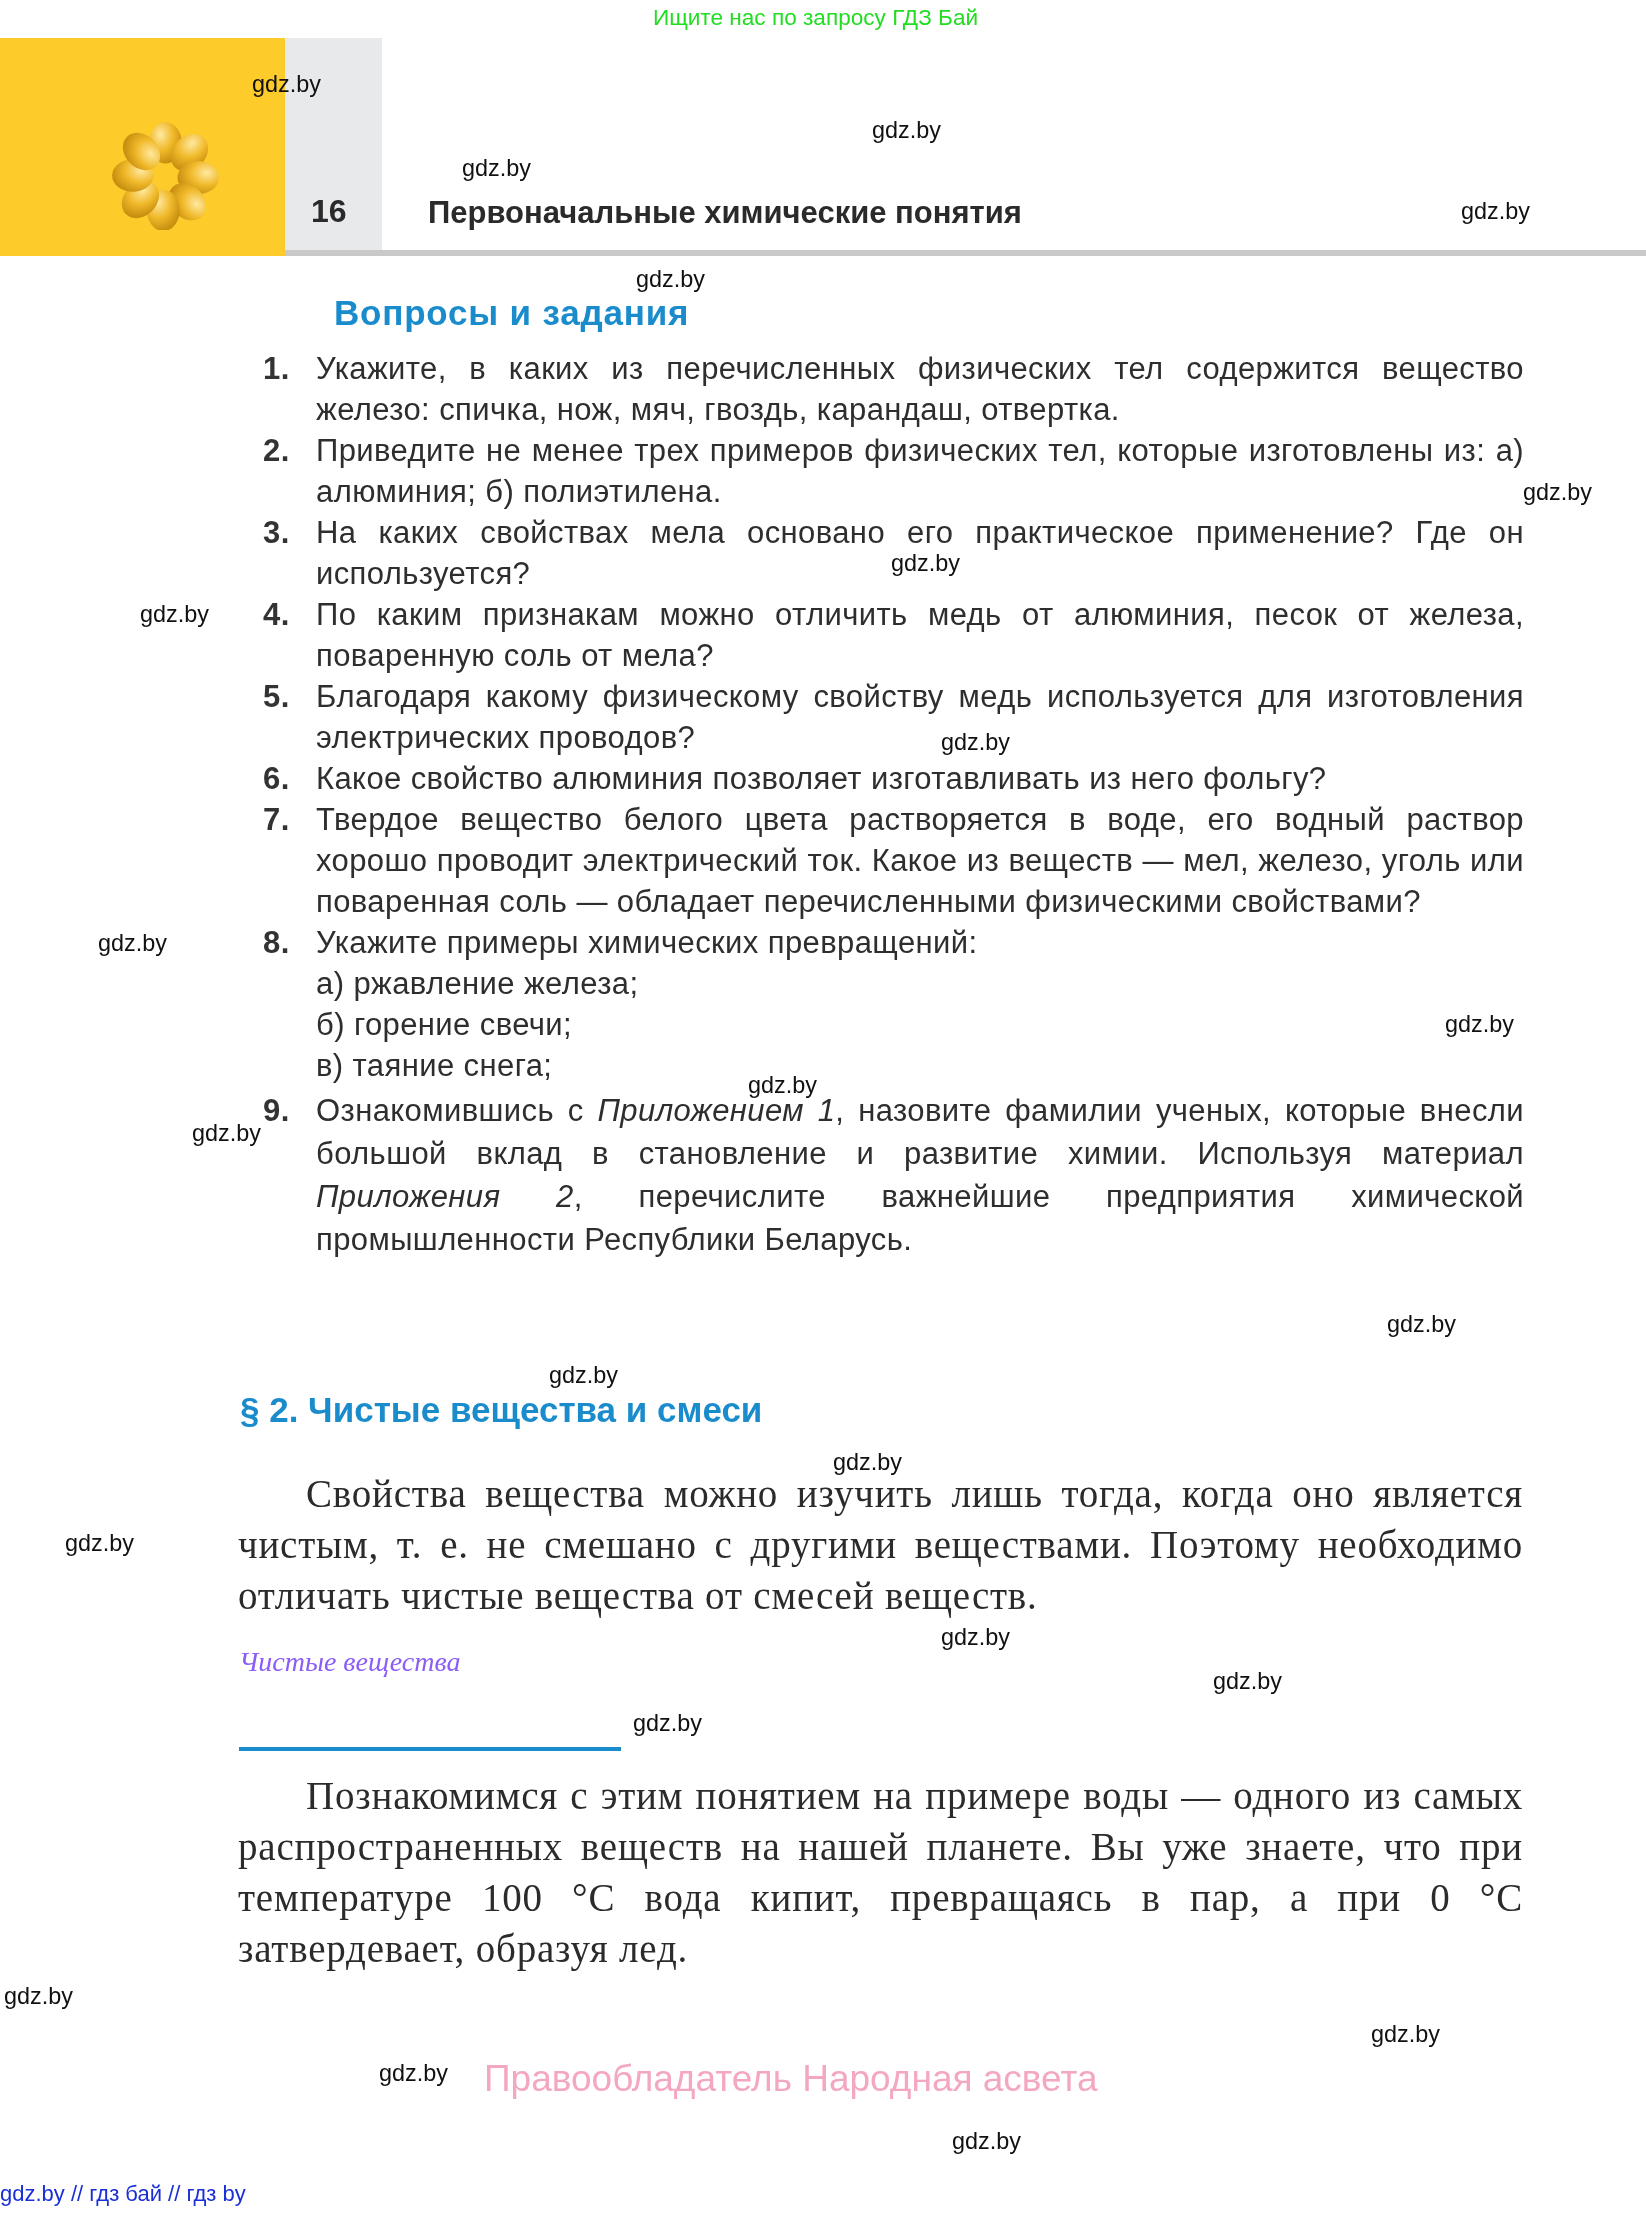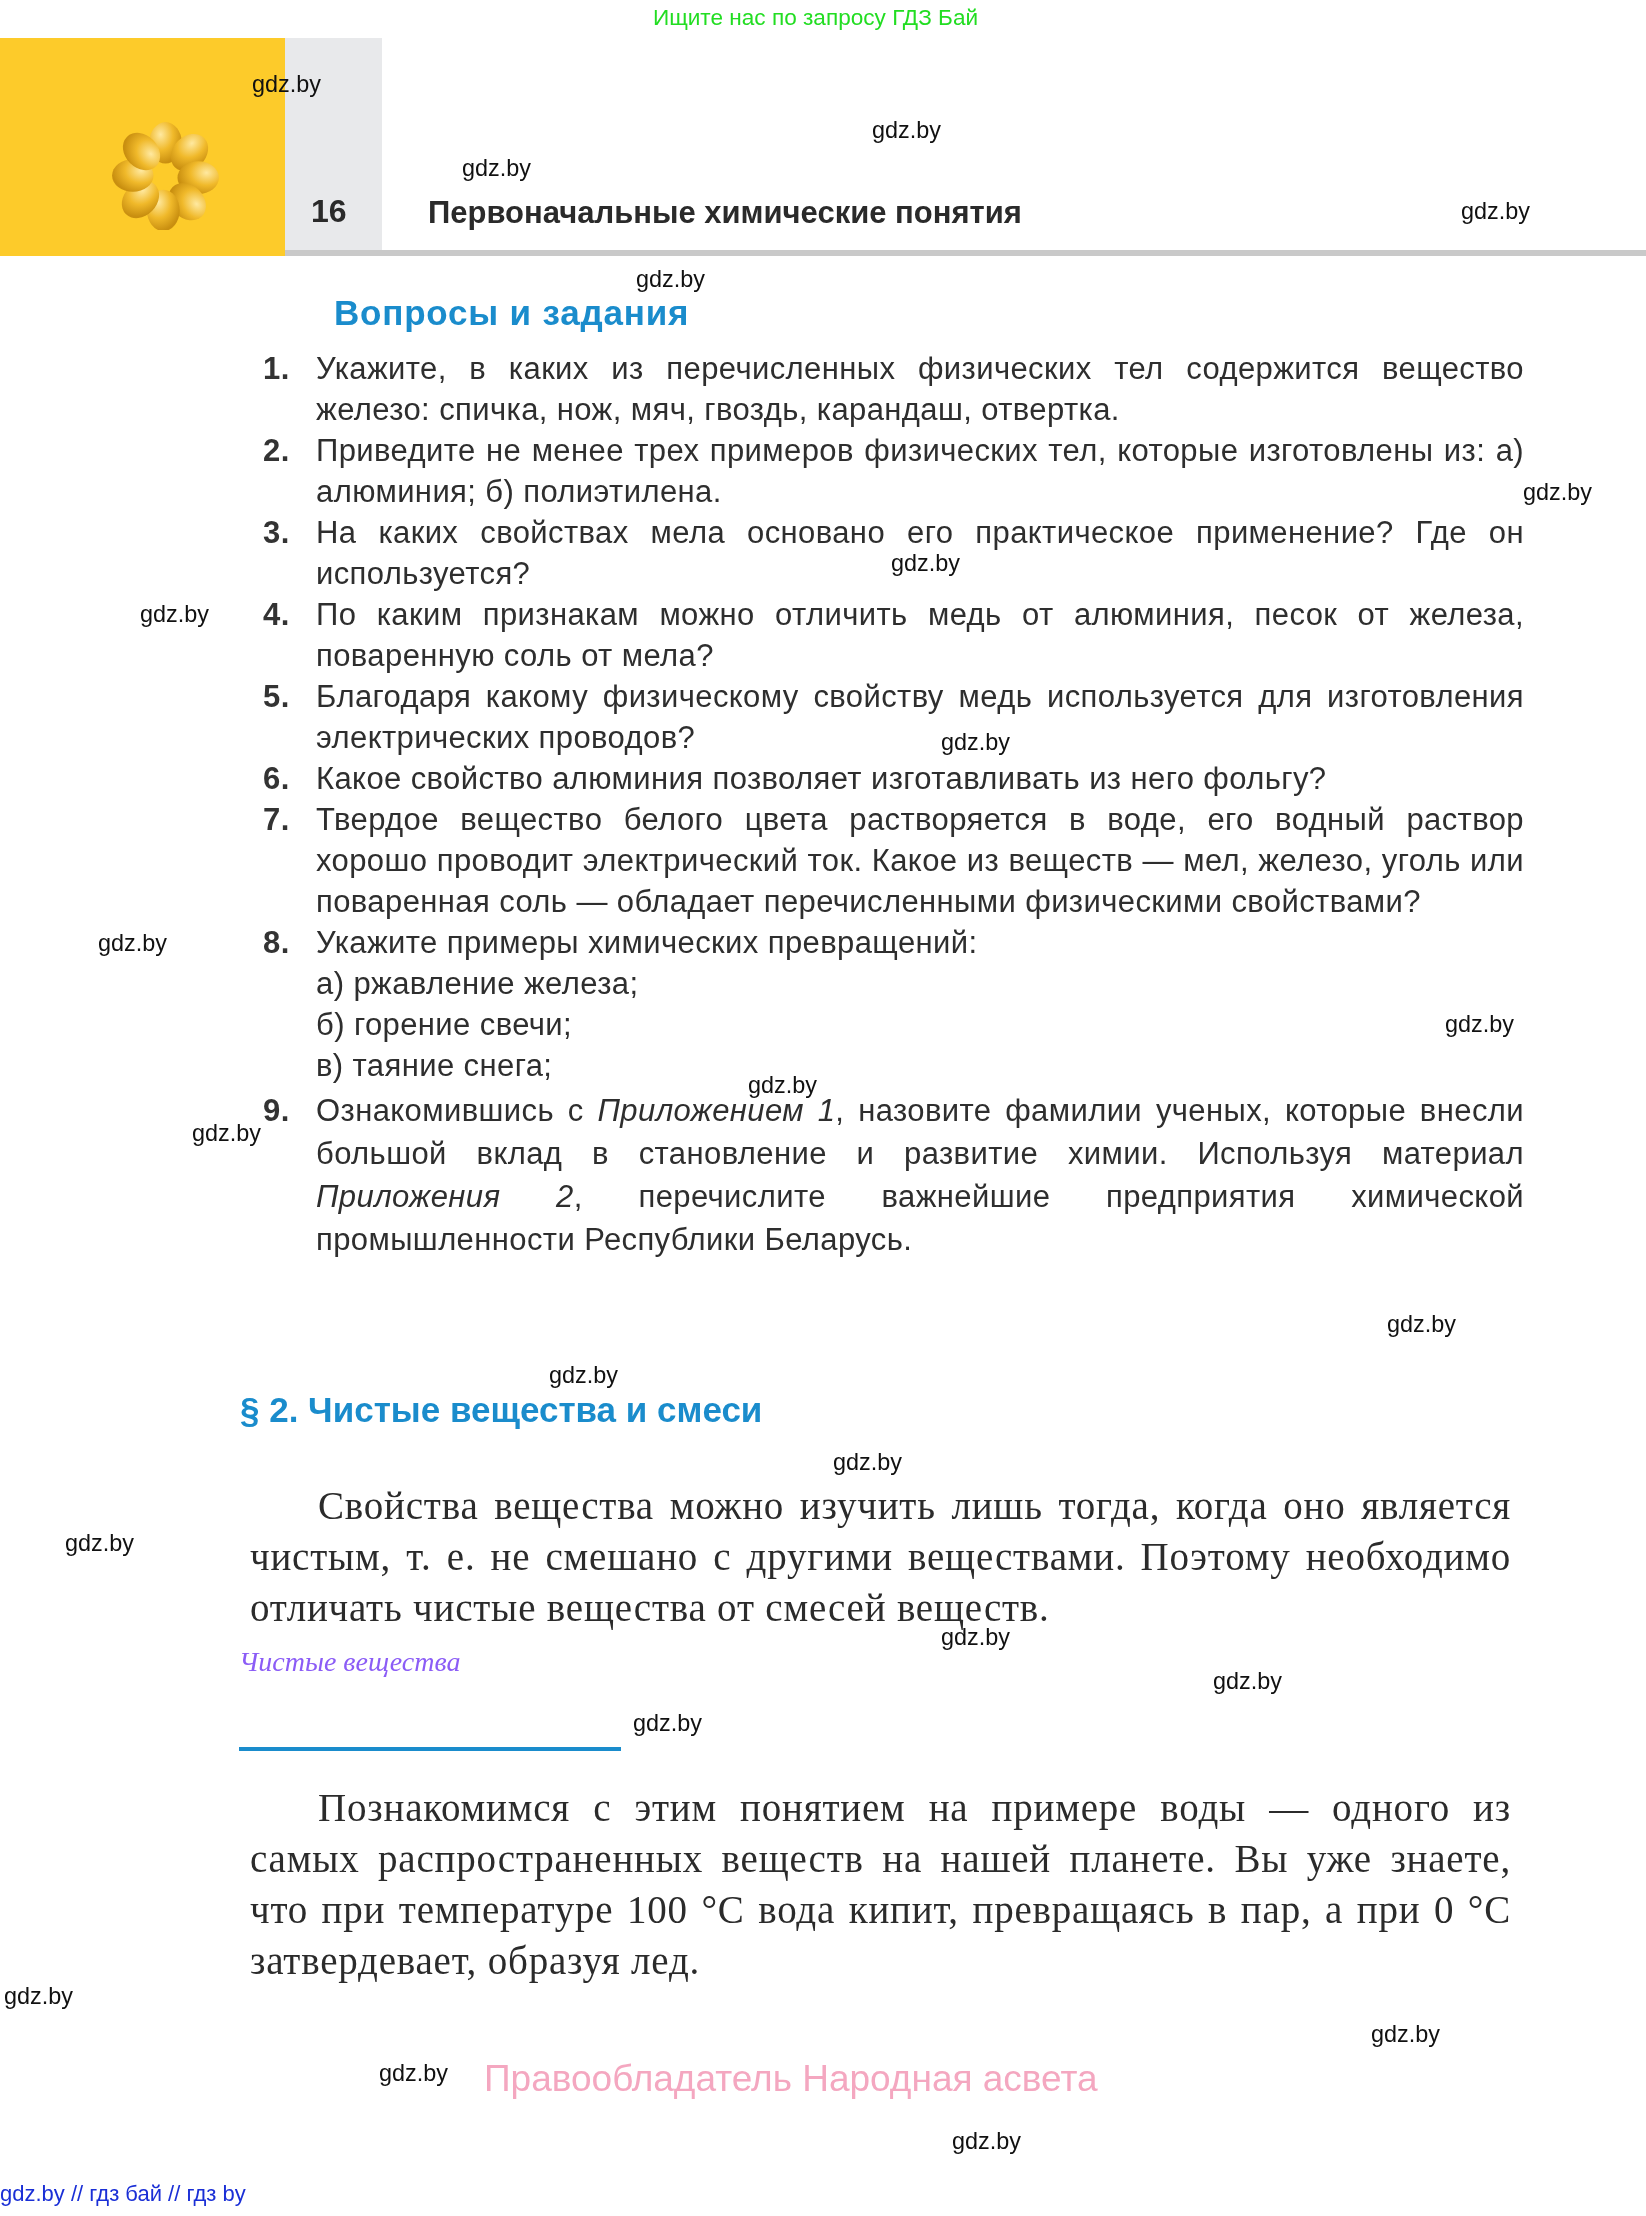--- a/index.html
+++ b/index.html
@@ -41,21 +41,21 @@
 
   .para-heading {
     left: 240px; top: 1390px; font-size: 35px; font-weight: bold; color: #1a8ccc;
   }
   .serif-para {
     left: 238px; width: 1285px;
     font-family: "Liberation Serif", "DejaVu Serif", serif;
     font-size: 39px; line-height: 51px; color: #2b2b2b; text-align: justify;
     letter-spacing: 0.8px;
   }
-  .serif-para p { margin: 12px; text-indent: 68px; }
+  .serif-para p { margin: 0; text-indent: 68px; }
   .para1 { top: 1468px; }
   .para2 { top: 1770px; }
   .subheading {
     left: 239px; top: 1646px; font-family: "Liberation Serif", "DejaVu Serif", serif;
     font-style: italic; font-size: 28px; color: #8b5cf6;
   }
   .subheading-rule { left: 239px; top: 1747px; width: 382px; height: 4px; background: #1a8ccc; }
 
   .copyright {
     left: 484px; top: 2058px; font-size: 37px; color: #f4a7c0;

